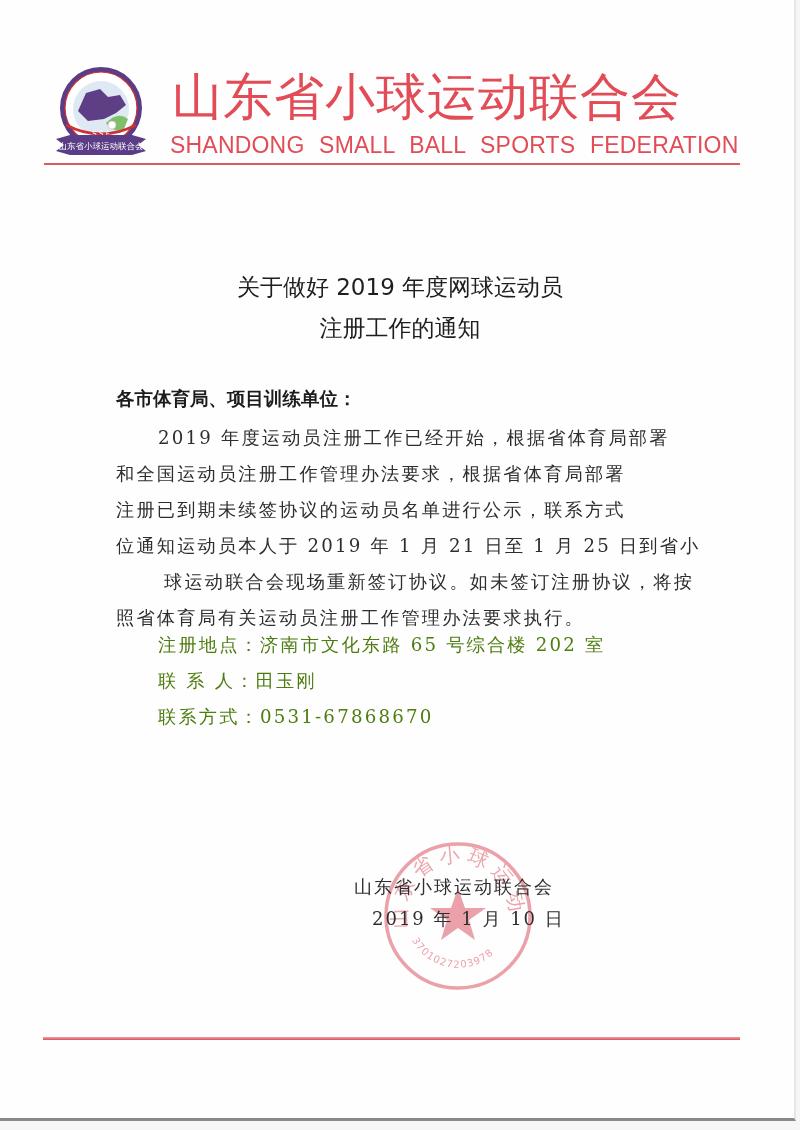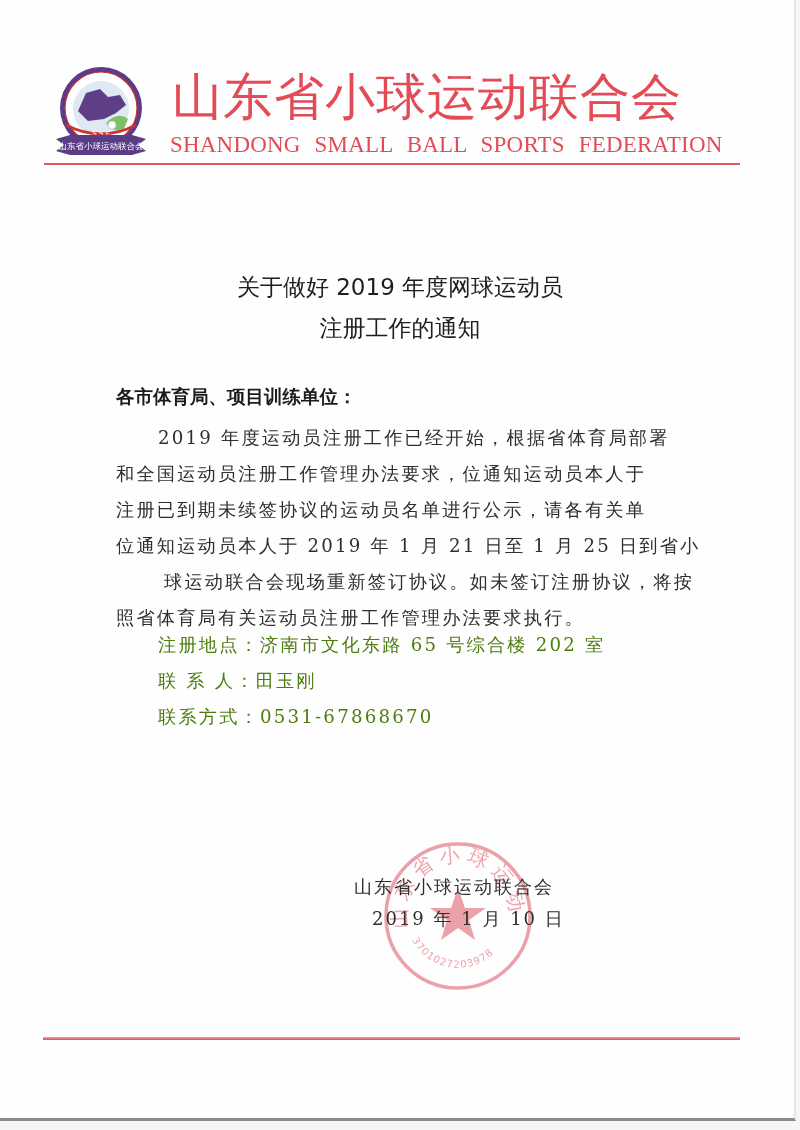--- a/index.html
+++ b/index.html
@@ -20,39 +20,39 @@
       position: absolute; left: 48px; top: 63px; width: 106px; height: 100px;
     }
     .org-cn {
       position: absolute; left: 172px; top: 66px; width: 560px;
       font-size: 50px; line-height: 62px; color: #e24c56;
       letter-spacing: 1px; white-space: nowrap;
       font-family: "DejaVu Serif", serif; font-weight: normal;
     }
     .org-en {
       position: absolute; left: 170px; top: 131px; width: 560px;
-      font-family: Liberation Serif, serif; font-size: 23px; line-height: 28px;
+      font-family: Liberation Sans, sans-serif; font-size: 23px; line-height: 28px;
       color: #e24c56; white-space: nowrap; word-spacing: 8px; letter-spacing: 0.2px;
     }
     .head-rule {
       position: absolute; left: 44px; top: 163px; width: 696px; height: 2px;
       background: #dd5860;
     }
     
     .title {
       position: absolute; left: 0; width: 800px; text-align: center;
       font-family: "DejaVu Sans", sans-serif; font-size: 23px; color: #1e1e1e;
       line-height: 34px;
     }
     .title.l1 { top: 270px; }
     .title.l2 { top: 311px; }
     
     .salutation {
       position: absolute; left: 116px; top: 384px;
-      font-family: Liberation Mono, monospace; font-weight: bold; font-size: 18.5px;
+      font-family: Liberation Serif, serif; font-weight: bold; font-size: 18.5px;
       line-height: 30px; color: #1c1c1c;
     }
     .para {
       position: absolute; left: 116px; width: 580px;
       font-size: 18.2px; line-height: 36px; color: #2e2e2e;
       letter-spacing: 2.2px;
     }
     .line { position: absolute; white-space: nowrap; }
     .contact {
       position: absolute; left: 158px; font-size: 18.2px; line-height: 30px;
@@ -92,22 +92,22 @@
   <div class="org-en">SHANDONG SMALL BALL SPORTS FEDERATION</div>
   <div class="head-rule"></div>
 
   <div class="title l1">关于做好 2019 年度网球运动员</div>
   <div class="title l2">注册工作的通知</div>
 
   <div class="salutation">各市体育局、项目训练单位：</div>
 
   <div class="para" style="top:420px;">
     <div class="line" style="left:42px; top:0;">2019 年度运动员注册工作已经开始，根据省体育局部署</div>
-    <div class="line" style="left:0; top:36px;">和全国运动员注册工作管理办法要求，位通知运动员本人于</div>
-    <div class="line" style="left:0; top:72px;">注册已到期未续签协议的运动员名单进行公示，请各有关单</div>
+    <div class="line" style="left:0; top:36px;">和全国运动员注册工作管理办法要求，根据省体育局部署</div>
+    <div class="line" style="left:0; top:72px;">注册已到期未续签协议的运动员名单进行公示，联系方式</div>
     <div class="line" style="left:0; top:108px;">位通知运动员本人于 2019 年 1 月 21 日至 1 月 25 日到省小</div>
     <div class="line" style="left:0; top:144px;margin-left:48px;">球运动联合会现场重新签订协议。如未签订注册协议，将按</div>
     <div class="line" style="left:0; top:180px;">照省体育局有关运动员注册工作管理办法要求执行。</div>
   </div>
 
   <div class="contact" style="top:630px;">注册地点：济南市文化东路 65 号综合楼 202 室</div>
   <div class="contact" style="top:666px;">联 系 人：田玉刚</div>
   <div class="contact" style="top:702px;">联系方式：0531-67868670</div>
 
 

